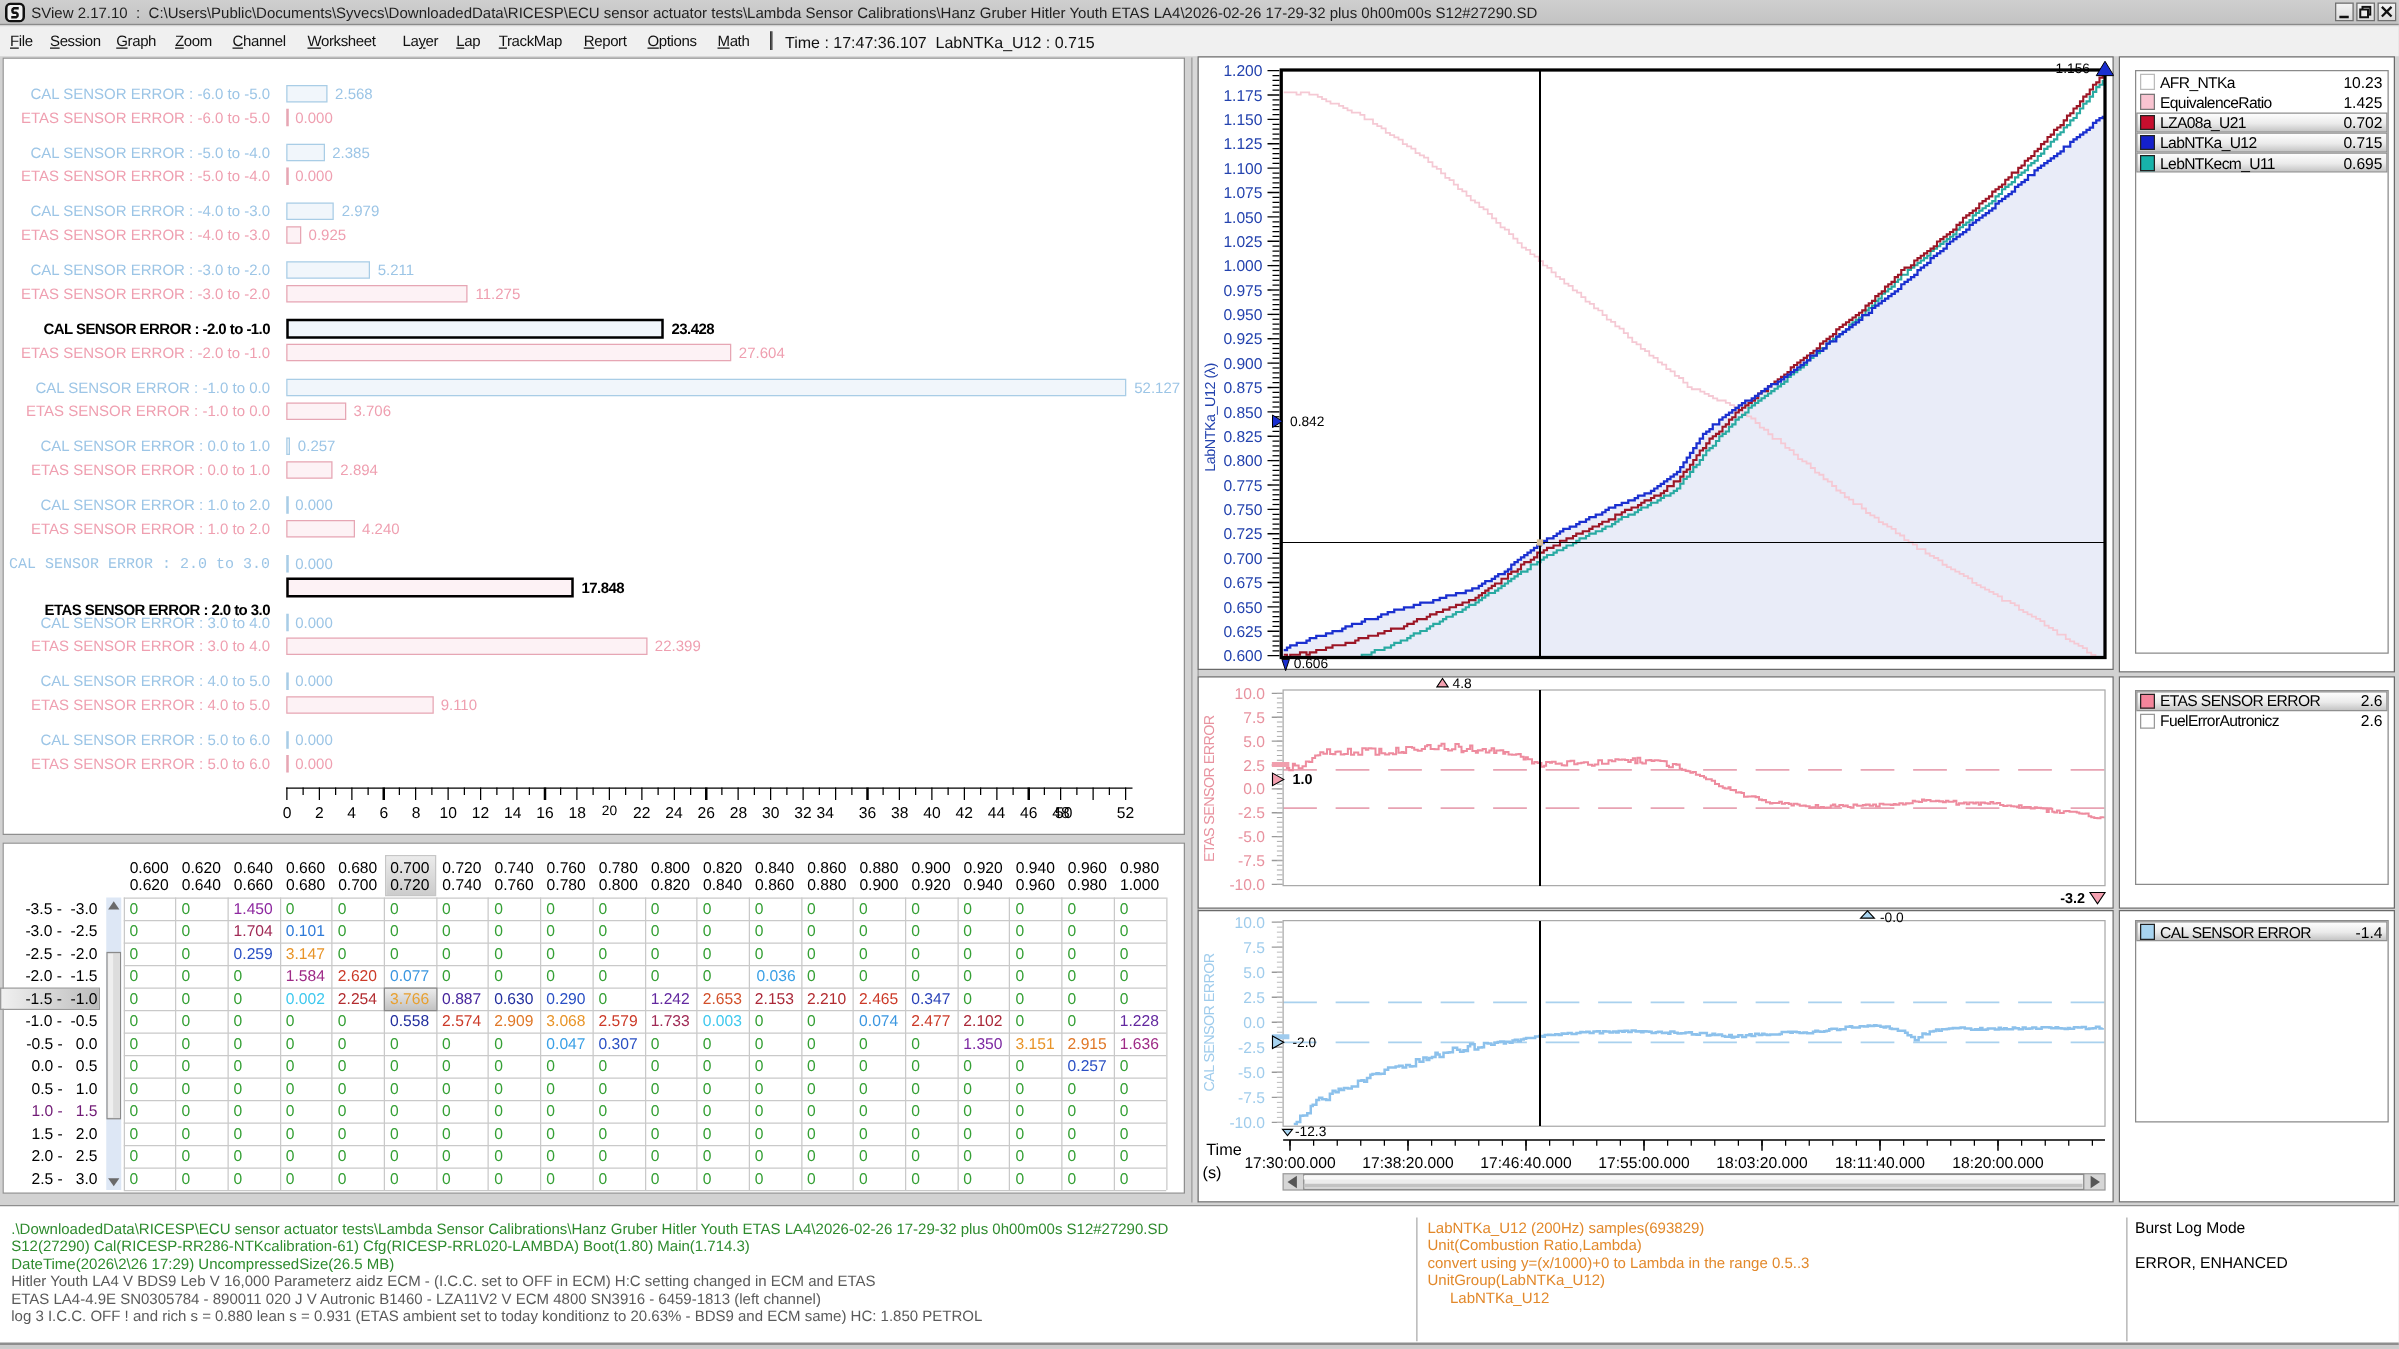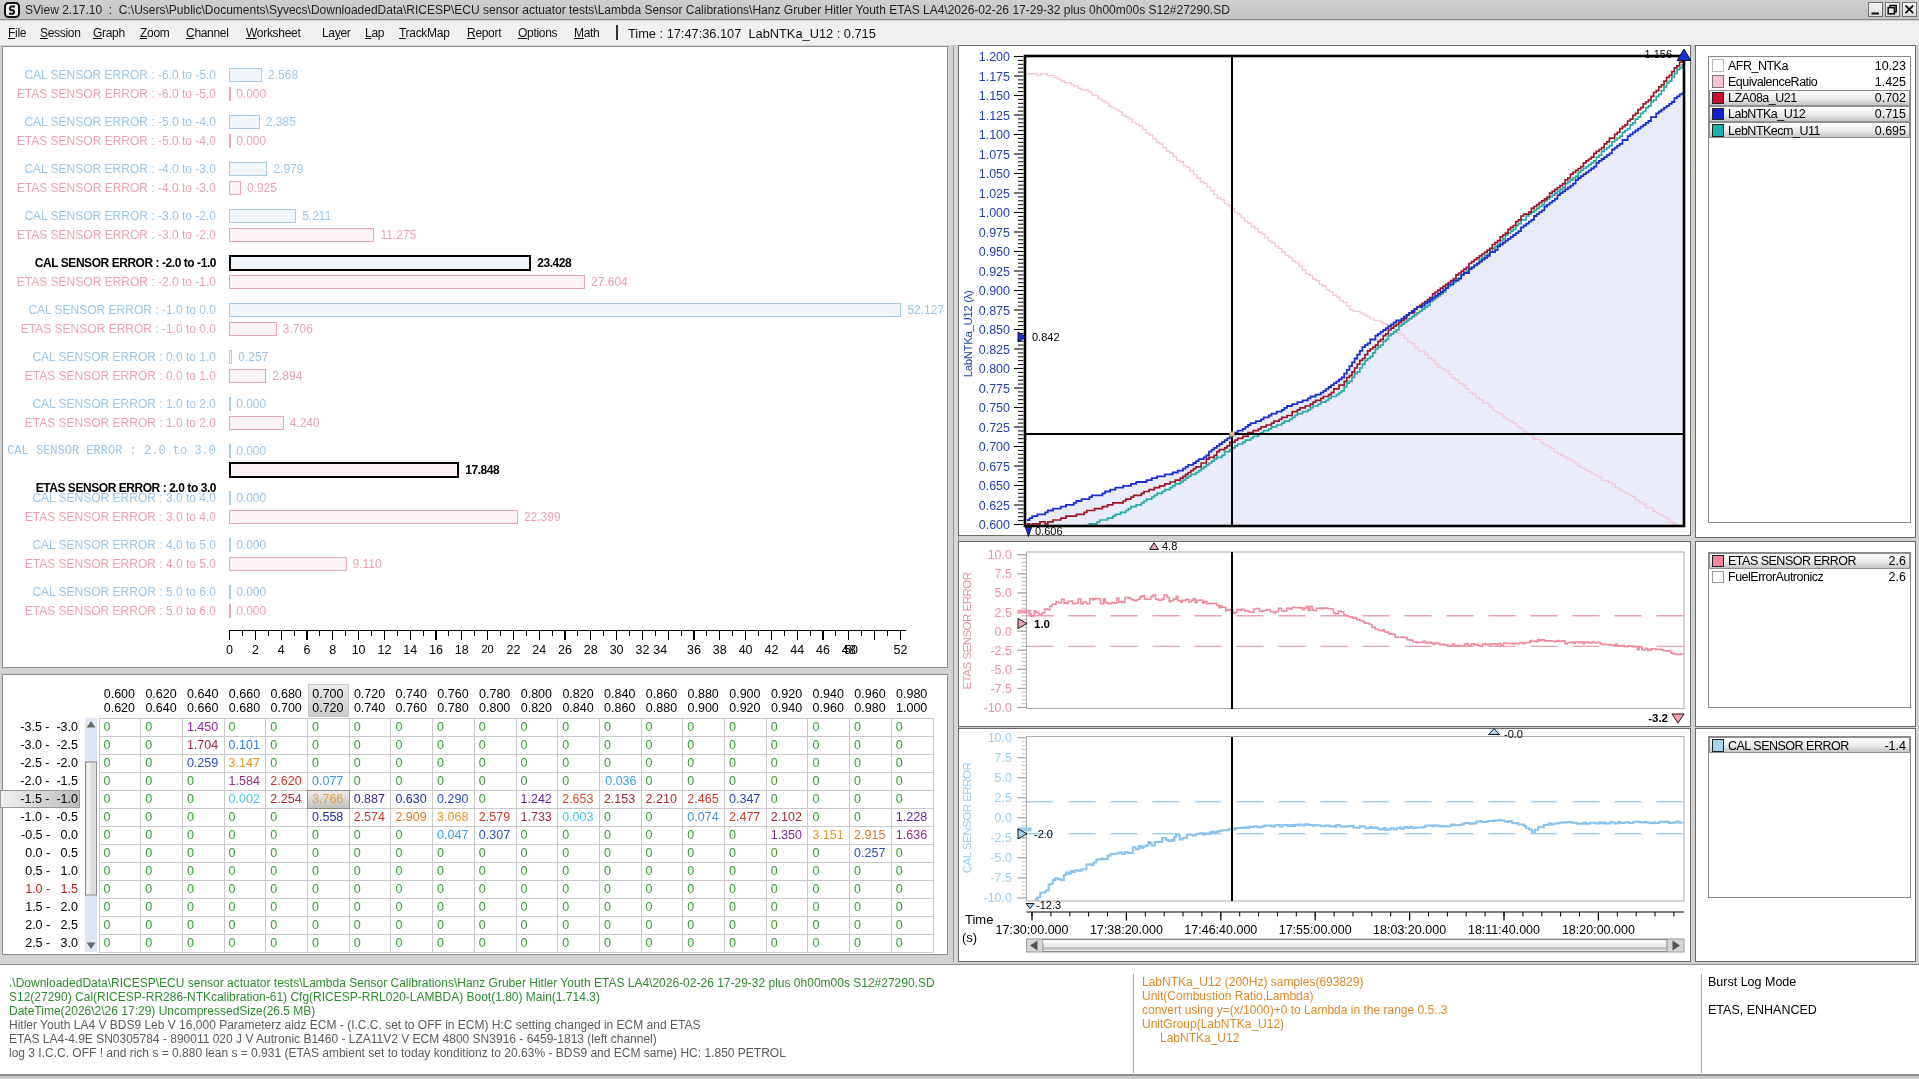--- a/index.html
+++ b/index.html
@@ -243,21 +243,21 @@
 <div class="ab" style="left:0px;top:789.5px;width:80px;height:18px;background:linear-gradient(90deg,#f0f0f0,#bdbdbd);border:1px solid #9a9a9a;"></div>
 <div class="ab" style="left:0px;top:717.5px;width:78px;height:18px;font-size:12.5px;line-height:18px;text-align:right;color:#000;white-space:pre;">-3.5 -  -3.0</div>
 <div class="ab" style="left:0px;top:735.5px;width:78px;height:18px;font-size:12.5px;line-height:18px;text-align:right;color:#000;white-space:pre;">-3.0 -  -2.5</div>
 <div class="ab" style="left:0px;top:753.5px;width:78px;height:18px;font-size:12.5px;line-height:18px;text-align:right;color:#000;white-space:pre;">-2.5 -  -2.0</div>
 <div class="ab" style="left:0px;top:771.5px;width:78px;height:18px;font-size:12.5px;line-height:18px;text-align:right;color:#000;white-space:pre;">-2.0 -  -1.5</div>
 <div class="ab" style="left:0px;top:789.5px;width:78px;height:18px;font-size:12.5px;line-height:18px;text-align:right;color:#000;white-space:pre;">-1.5 -  -1.0</div>
 <div class="ab" style="left:0px;top:807.5px;width:78px;height:18px;font-size:12.5px;line-height:18px;text-align:right;color:#000;white-space:pre;">-1.0 -  -0.5</div>
 <div class="ab" style="left:0px;top:825.5px;width:78px;height:18px;font-size:12.5px;line-height:18px;text-align:right;color:#000;white-space:pre;">-0.5 -   0.0</div>
 <div class="ab" style="left:0px;top:843.5px;width:78px;height:18px;font-size:12.5px;line-height:18px;text-align:right;color:#000;white-space:pre;"> 0.0 -   0.5</div>
 <div class="ab" style="left:0px;top:861.5px;width:78px;height:18px;font-size:12.5px;line-height:18px;text-align:right;color:#000;white-space:pre;"> 0.5 -   1.0</div>
-<div class="ab" style="left:0px;top:879.5px;width:78px;height:18px;font-size:12.5px;line-height:18px;text-align:right;color:#b91c1c;white-space:pre;"> 1.0 -   1.5</div>
+<div class="ab" style="left:0px;top:879.5px;width:78px;height:18px;font-size:12.5px;line-height:18px;text-align:right;color:#701a75;white-space:pre;"> 1.0 -   1.5</div>
 <div class="ab" style="left:0px;top:897.5px;width:78px;height:18px;font-size:12.5px;line-height:18px;text-align:right;color:#000;white-space:pre;"> 1.5 -   2.0</div>
 <div class="ab" style="left:0px;top:915.5px;width:78px;height:18px;font-size:12.5px;line-height:18px;text-align:right;color:#000;white-space:pre;"> 2.0 -   2.5</div>
 <div class="ab" style="left:0px;top:933.5px;width:78px;height:18px;font-size:12.5px;line-height:18px;text-align:right;color:#000;white-space:pre;"> 2.5 -   3.0</div>
 <div class="ab" style="left:84.5px;top:717.5px;width:12px;height:234px;background:#dde7f5;"></div>
 <svg class="ab" style="left:84.5px;top:717.5px" width="12" height="234" viewBox="0 0 12 234">
     <path d="M6 3 L10.5 9.5 H1.5 Z" fill="#6a6a6a"></path>
     <path d="M6 231 L10.5 224.5 H1.5 Z" fill="#6a6a6a"></path>
     <rect x="0.5" y="44" width="11" height="133" fill="#ddd" stroke="#8a8a8a"></rect>
     <rect x="1.5" y="45" width="4" height="131" fill="#efefef"></rect>
   </svg>
@@ -989,14 +989,14 @@
 <div class="ab" style="left:9px;top:1003.5px;width:1120px;height:15px;font-size:12px;line-height:14px;color:#2e8b2e;white-space:pre;">DateTime(2026\2\26 17:29) UncompressedSize(26.5 MB)</div>
 <div class="ab" style="left:9px;top:1017.5px;width:1120px;height:15px;font-size:12px;line-height:14px;color:#5a5a5a;white-space:pre;">Hitler Youth LA4 V BDS9 Leb V 16,000 Parameterz aidz ECM - (I.C.C. set to OFF in ECM) H:C setting changed in ECM and ETAS</div>
 <div class="ab" style="left:9px;top:1031.5px;width:1120px;height:15px;font-size:12px;line-height:14px;color:#5a5a5a;white-space:pre;">ETAS LA4-4.9E SN0305784 - 890011 020 J V Autronic B1460 - LZA11V2 V ECM 4800 SN3916 - 6459-1813 (left channel)</div>
 <div class="ab" style="left:9px;top:1045.5px;width:1120px;height:15px;font-size:12px;line-height:14px;color:#5a5a5a;white-space:pre;">log 3 I.C.C. OFF ! and rich s = 0.880 lean s = 0.931 (ETAS ambient set to today konditionz to 20.63% - BDS9 and ECM same) HC: 1.850 PETROL</div>
 <div class="ab" style="left:1142px;top:975px;width:550px;height:15px;font-size:12px;line-height:14px;color:#e2882a;white-space:pre;">LabNTKa_U12 (200Hz) samples(693829)</div>
 <div class="ab" style="left:1142px;top:989px;width:550px;height:15px;font-size:12px;line-height:14px;color:#e2882a;white-space:pre;">Unit(Combustion Ratio,Lambda)</div>
 <div class="ab" style="left:1142px;top:1003px;width:550px;height:15px;font-size:12px;line-height:14px;color:#e2882a;white-space:pre;">convert using y=(x/1000)+0 to Lambda in the range 0.5..3</div>
 <div class="ab" style="left:1142px;top:1017px;width:550px;height:15px;font-size:12px;line-height:14px;color:#e2882a;white-space:pre;">UnitGroup(LabNTKa_U12)</div>
 <div class="ab" style="left:1160px;top:1031px;width:550px;height:15px;font-size:12px;line-height:14px;color:#e2882a;white-space:pre;">LabNTKa_U12</div>
 <div class="ab" style="left:1708px;top:975px;width:200px;height:15px;font-size:12.5px;line-height:14px;color:#000;white-space:pre;">Burst Log Mode</div>
-<div class="ab" style="left:1708px;top:1003px;width:200px;height:15px;font-size:12.5px;line-height:14px;color:#000;white-space:pre;">ETAS, ENHANCED</div>
+<div class="ab" style="left:1708px;top:1003px;width:200px;height:15px;font-size:12.5px;line-height:14px;color:#000;white-space:pre;">ERROR, ENHANCED</div>
 <div class="ab" style="left:0px;top:1074px;width:1919px;height:2px;background:#8e8e8e;"></div>
 <div class="ab" style="left:0px;top:1076px;width:1919px;height:3px;background:#cbcbcb;"></div>
 </body></html>

